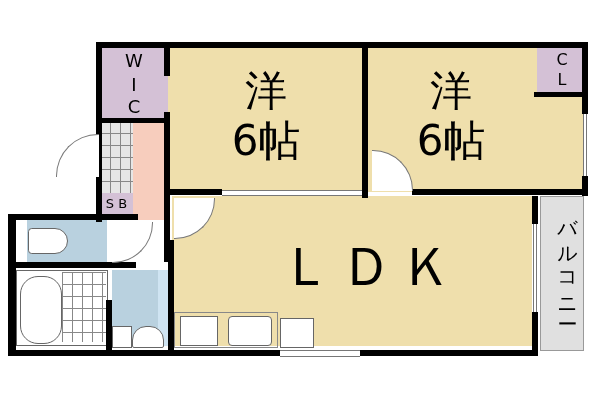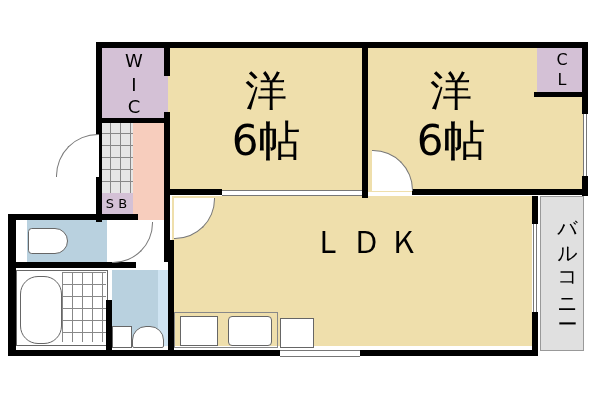--- a/index.html
+++ b/index.html
@@ -92,16 +92,16 @@
   <div class="label big" style="left:168px;top:120px;width:196px;">6帖</div>
 
   <div class="label big" style="left:368px;top:70px;width:166px;">洋</div>
   <div class="label big" style="left:368px;top:120px;width:166px;">6帖</div>
 
   <div class="label small" style="left:537px;top:52px;width:50px;font-size:16px;">C</div>
   <div class="label small" style="left:537px;top:72px;width:50px;font-size:16px;">L</div>
 
   <div class="label small" style="left:100px;top:197px;width:33px;font-size:13px;">S B</div>
 
-  <div class="label big" style="left:240px;top:226px;width:260px;font-size:32px;letter-spacing:6px;">ＬＤＫ</div>
+  <div class="label big" style="left:240px;top:240px;width:260px;font-size:54px;letter-spacing:6px;">ＬＤＫ</div>
 
   <div class="label vert" style="left:548px;top:206px;width:30px;font-size:20px;">バルコニー</div>
 </div>
 
 </body></html>

